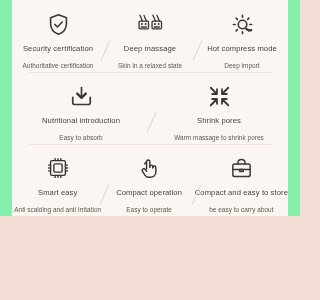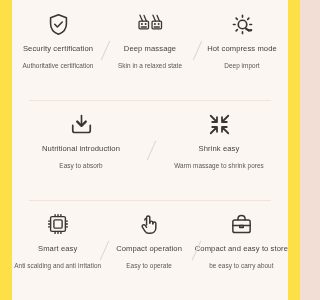--- a/index.html
+++ b/index.html
@@ -7,22 +7,22 @@
 
   html, body {
     width:300px; height:300px;
     overflow:hidden;
     background:#f2ded4;
     font-family:"Liberation Sans", sans-serif;
   }
 
   #root {
     position:relative;
-    width:300px; height:300px;
-    background:#fde047;
+    width:300px; height:216px;
+    background:#86efac;
   }
 
   
   .card {
     position:absolute;
     left:12px; top:0; right:12px; bottom:0;
     background:#fbf6f2;
   }
 
   .grid {
@@ -189,21 +189,21 @@
               <i></i>
             </span>
           <span class="icon">
             <svg width="25" height="25" viewBox="0 0 24 24" fill="none" stroke="currentColor" stroke-width="1.7" stroke-linecap="round" stroke-linejoin="round">
               <path d="M3.6 3.6 L9.6 9.6 M9.6 5.0 L9.6 9.6 L5.0 9.6"></path>
               <path d="M20.4 3.6 L14.4 9.6 M14.4 5.0 L14.4 9.6 L19.0 9.6"></path>
               <path d="M3.6 20.4 L9.6 14.4 M9.6 19.0 L9.6 14.4 L5.0 14.4"></path>
               <path d="M20.4 20.4 L14.4 14.4 M14.4 19.0 L14.4 14.4 L19.0 14.4"></path>
             </svg>
           </span>
-          <span class="title">Shrink easy</span>
+          <span class="title">Shrink pores</span>
           <span class="sub">Warm massage to shrink pores</span>
         </div>
 
       </div>
 
       <div class="row">
 
         <div class="cell">
 
           <span class="icon">

